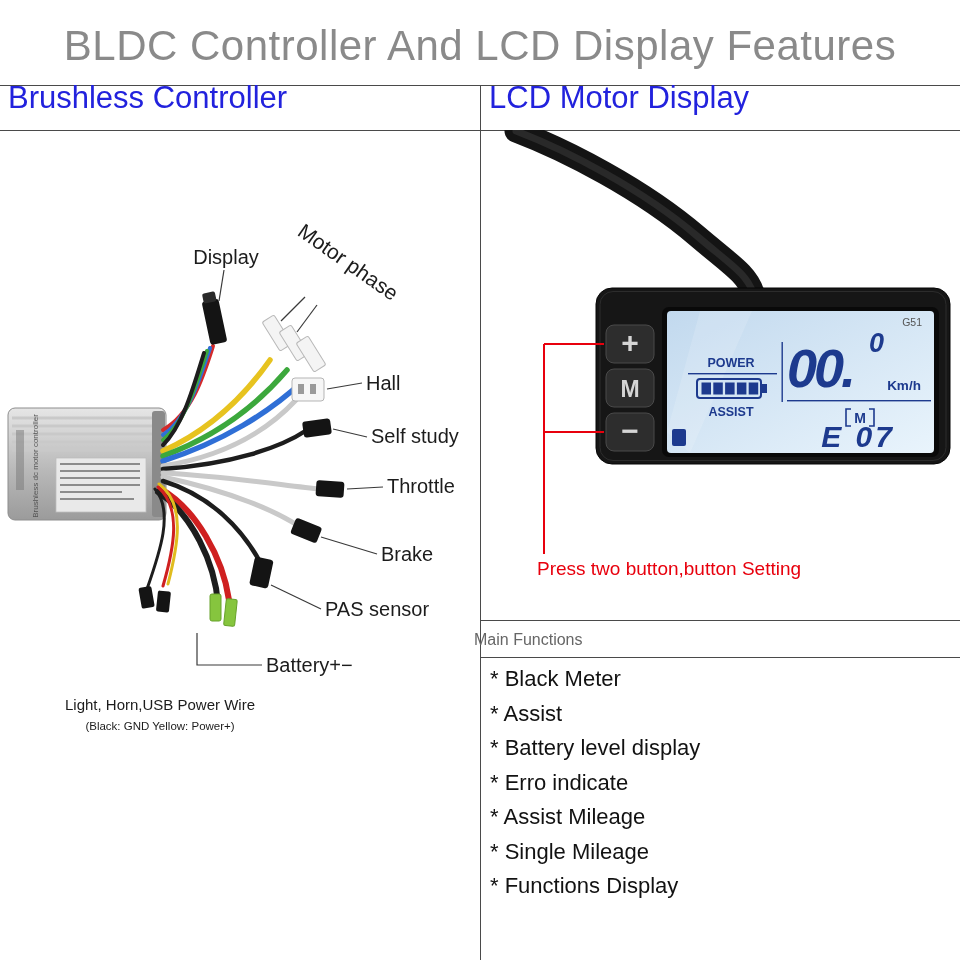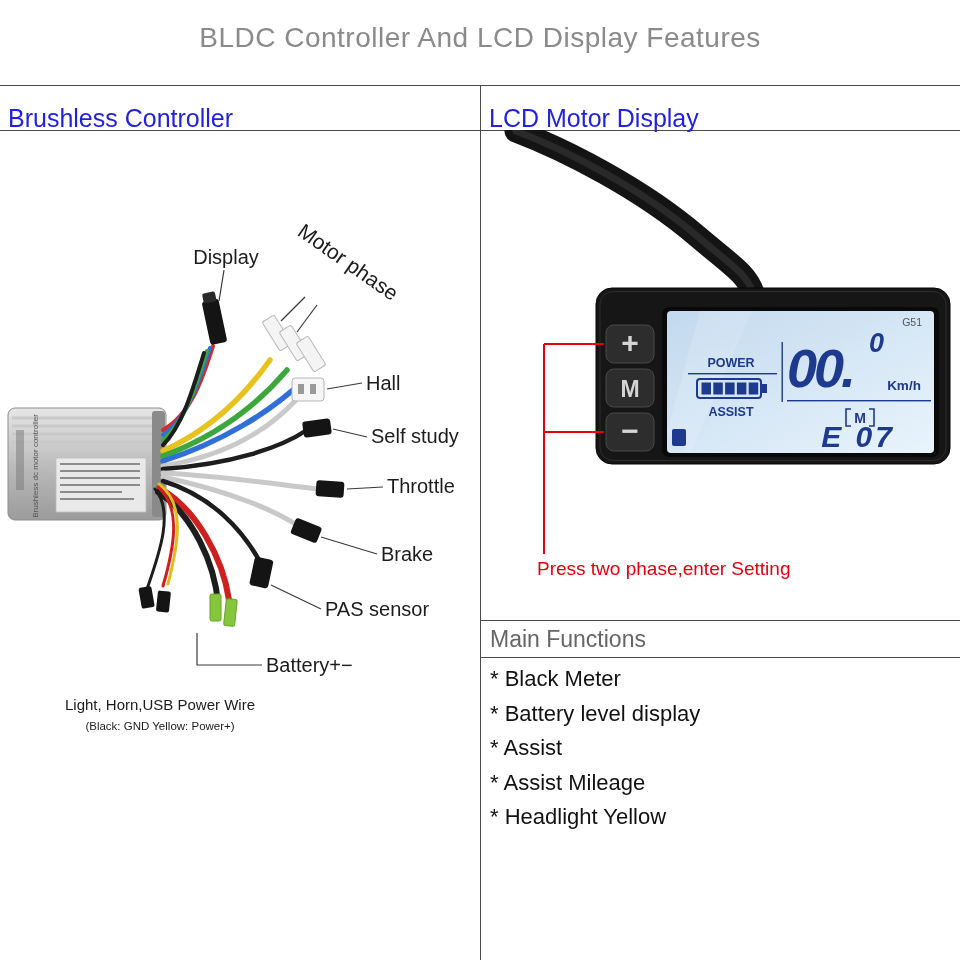--- a/index.html
+++ b/index.html
@@ -5,25 +5,25 @@
   html,body{margin:0;padding:0;}
   body{
     width:960px;height:960px;position:relative;background:#ffffff;
     font-family:"Liberation Sans", sans-serif;overflow:hidden;
   }
   .abs{position:absolute;}
   .hline{position:absolute;height:1px;background:#4a4a4a;}
   .vline{position:absolute;width:1px;background:#4a4a4a;}
   .page-title{
     position:absolute;top:22px;left:0;width:100%;text-align:center;
-    font-size:28px;color:#8a8a8a;letter-spacing:0.5px;
+    font-size:42px;color:#8a8a8a;letter-spacing:0.5px;
   }
-  .sec-header{position:absolute;top:104px;font-size:25px;color:#2222dd;}
+  .sec-header{position:absolute;top:80px;font-size:31px;color:#2222dd;}
   .note-red{position:absolute;left:537px;top:558px;font-size:19px;color:#e8000d;}
-  .mf-header{position:absolute;left:490px;top:622px;height:35px;line-height:35px;font-size:23px;color:#666;}
+  .mf-header{position:absolute;left:474px;top:622px;height:35px;line-height:35px;font-size:16px;color:#666;}
   .mf-list{position:absolute;left:490px;top:662px;width:460px;}
   .mf-item{height:34.5px;line-height:34.5px;font-size:22px;color:#121212;}
   svg text{font-family:"Liberation Sans", sans-serif;}
 </style>
 </head>
 <body>
 
 <div class="page-title">BLDC Controller And LCD Display Features</div>
 
 <div class="hline" style="top:85px;left:0;width:960px;"></div>
@@ -217,22 +217,24 @@
     </g>
   </g>
 
   <g stroke="#e8000d" stroke-width="2" fill="none">
     <path d="M604,344 H544"></path>
     <path d="M604,432 H544"></path>
     <path d="M544,344 V554"></path>
   </g>
 </svg>
 
-<div class="note-red">Press two phase,enter Setting</div>
+<div class="note-red">Press two button,button Setting</div>
 
 <div class="mf-header">Main Functions</div>
 <div class="mf-list">
   <div class="mf-item">* Black Meter</div>
+  <div class="mf-item">* Assist</div>
   <div class="mf-item">* Battery level display</div>
-  <div class="mf-item">* Assist</div>
+  <div class="mf-item">* Erro indicate</div>
   <div class="mf-item">* Assist Mileage</div>
-  <div class="mf-item">* Headlight Yellow</div>
+  <div class="mf-item">* Single Mileage</div>
+  <div class="mf-item">* Functions Display</div>
 </div>
 
 </body></html>

